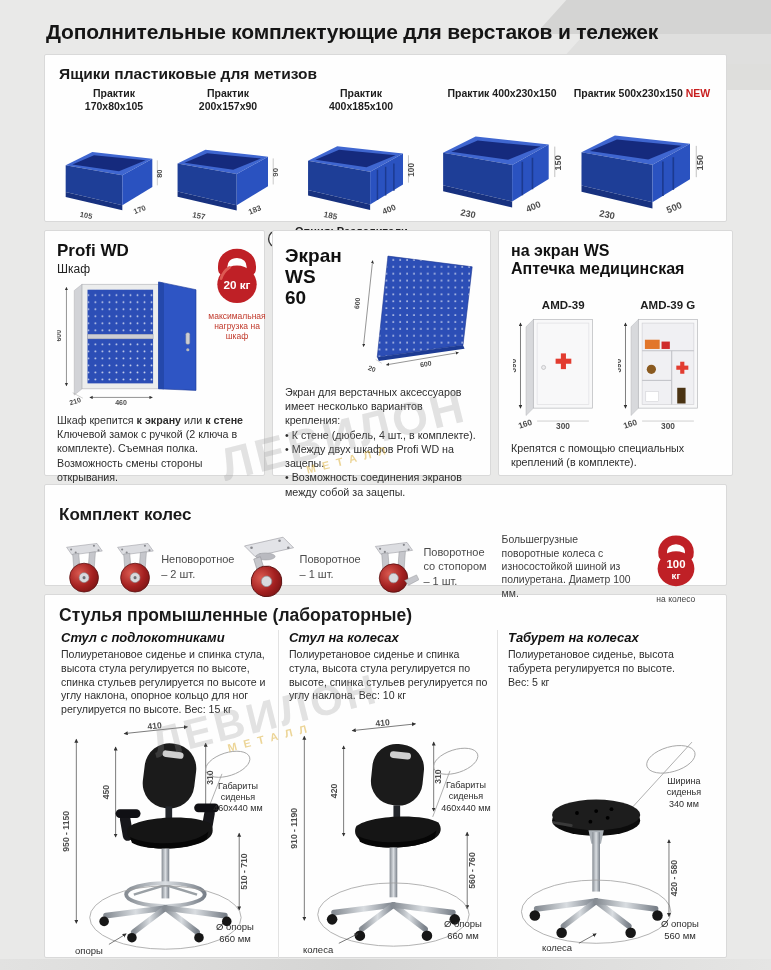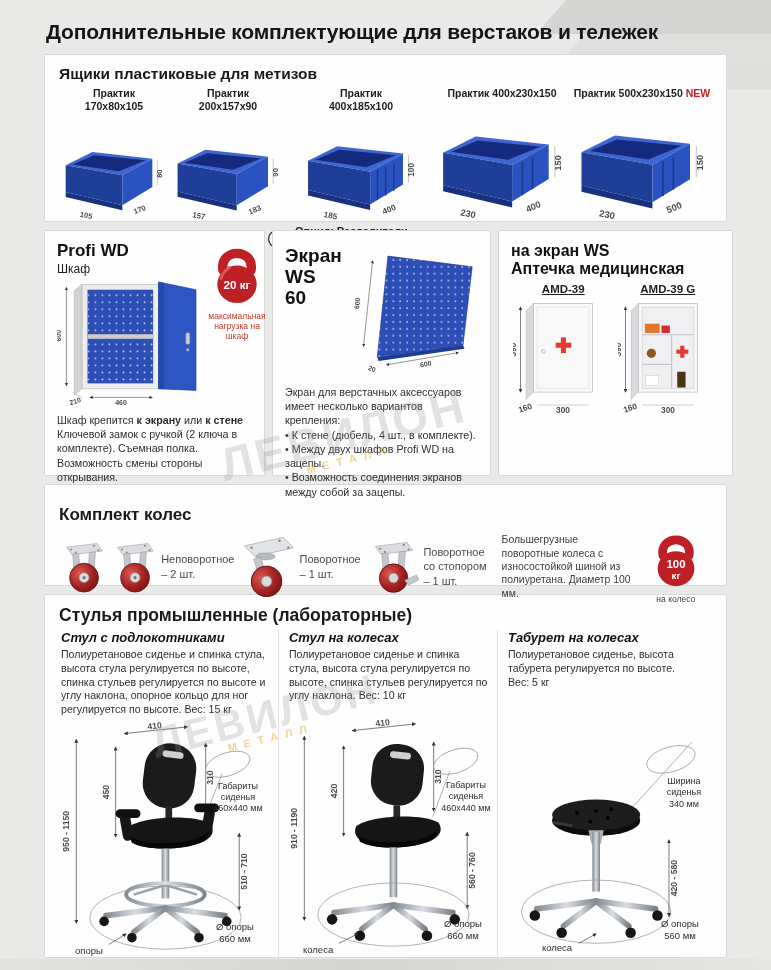--- a/index.html
+++ b/index.html
@@ -31,21 +31,21 @@
   .p-title{font-size:17px;font-weight:bold;line-height:1.05;color:#111;}
   .p-sub{font-size:12px;margin-top:2px;color:#222;}
   .pa-top{display:flex;}
   .pa-left{flex:1;}
   .kettle{width:72px;text-align:center;}
   .kettle-cap{font-size:8.5px;color:#c0392b;line-height:1.2;margin-top:1px;}
   .body-text{font-size:10.7px;line-height:1.33;color:#2e2e2e;margin-top:3px;}
   .pb-top{display:flex;align-items:flex-start;}
   .pb-title{width:60px;font-size:19px;font-weight:bold;line-height:1.1;padding-top:4px;color:#111;}
   .c-title{font-size:16px;font-weight:bold;line-height:1.15;color:#111;}
-  .models{display:flex;justify-content:space-between;margin-top:4px;text-decoration:underline;}
+  .models{display:flex;justify-content:space-between;margin-top:20px;}
   .model{width:106px;text-align:center;}
   .model-name{font-size:11.5px;font-weight:bold;margin-bottom:1px;}
 
   
   .wheels-card{margin-top:8px;padding:20px 14px 6px 14px;height:102px;}
   .wheels-row{display:flex;align-items:center;gap:4px;margin-top:0px;}
   .wlabel{font-size:11px;color:#4b4b4b;line-height:1.3;}
   .wdesc{font-size:10.4px;color:#3c3c3c;line-height:1.28;width:148px;}
   .kettle2{width:80px;text-align:center;}
 
@@ -333,20 +333,21 @@
               <rect x="67.2" y="53.8" width="4.5" height="13" fill="#e23c30"></rect>
               <circle cx="36" cy="62" r="5" fill="#8a5a20"></circle>
               <rect x="30" y="86" width="14" height="11" fill="#ffffff" stroke="#c8c8cc" stroke-width=".5"></rect>
               <rect x="64" y="82" width="9" height="17" fill="#4a3313"></rect>
               <text class="dimt" transform="rotate(-18 14 124)" x="14" y="124" text-anchor="middle" font-size="8">160</text>
               <line x1="26" y1="118" x2="82" y2="118" stroke="#9b9b9b" stroke-width=".5"></line>
               <text class="dimt" x="54" y="127" text-anchor="middle" font-size="8">300</text>
             </svg>
           </div>
         </div>
+        <div class="body-text">Крепятся с помощью специальных креплений (в комплекте).</div>
       </section>
     </div>
 
     <section class="card wheels-card">
       <h2 style="font-size:17px">Комплект колес</h2>
       <div class="wheels-row">
         <svg width="52" height="68" viewBox="0 0 62 76">
           <polygon points="10,12 50,7 57,17 17,22" fill="#dcdde1" stroke="#97989e" stroke-width=".7"></polygon>
           <circle cx="16" cy="15" r="1.4" fill="#86878c"></circle>
             <circle cx="46" cy="10" r="1.4" fill="#86878c"></circle>

